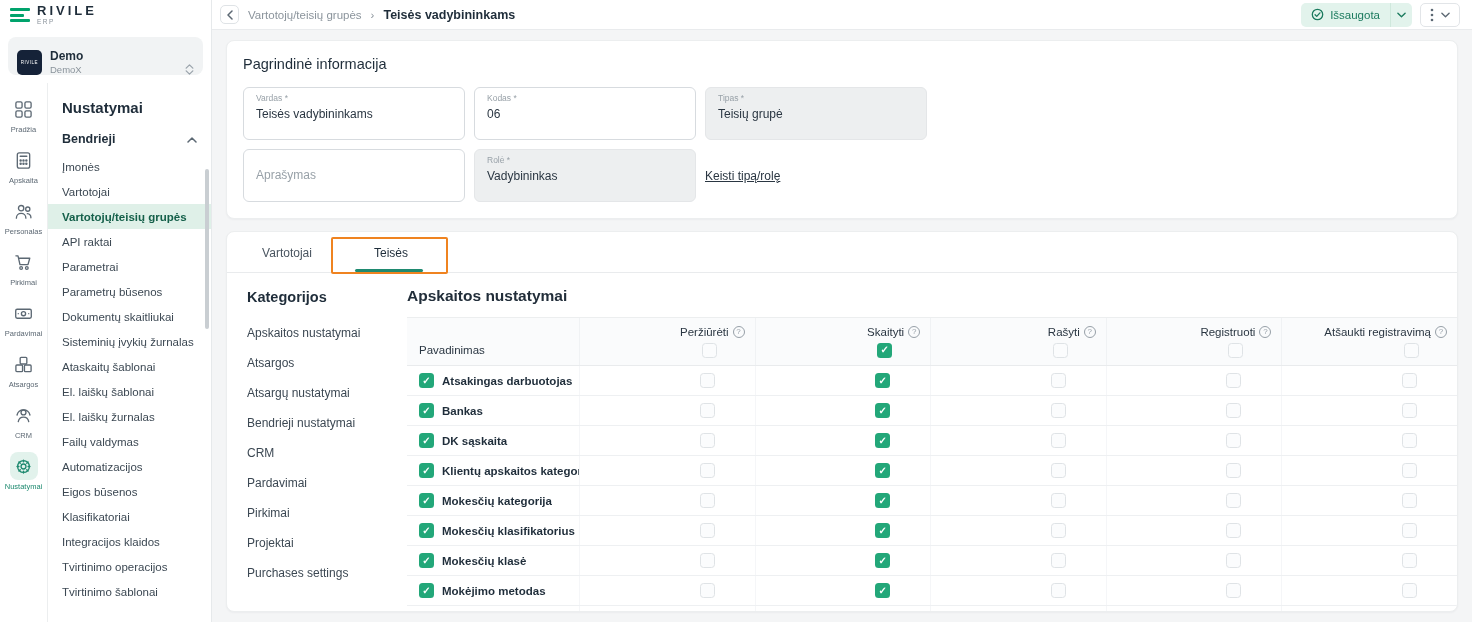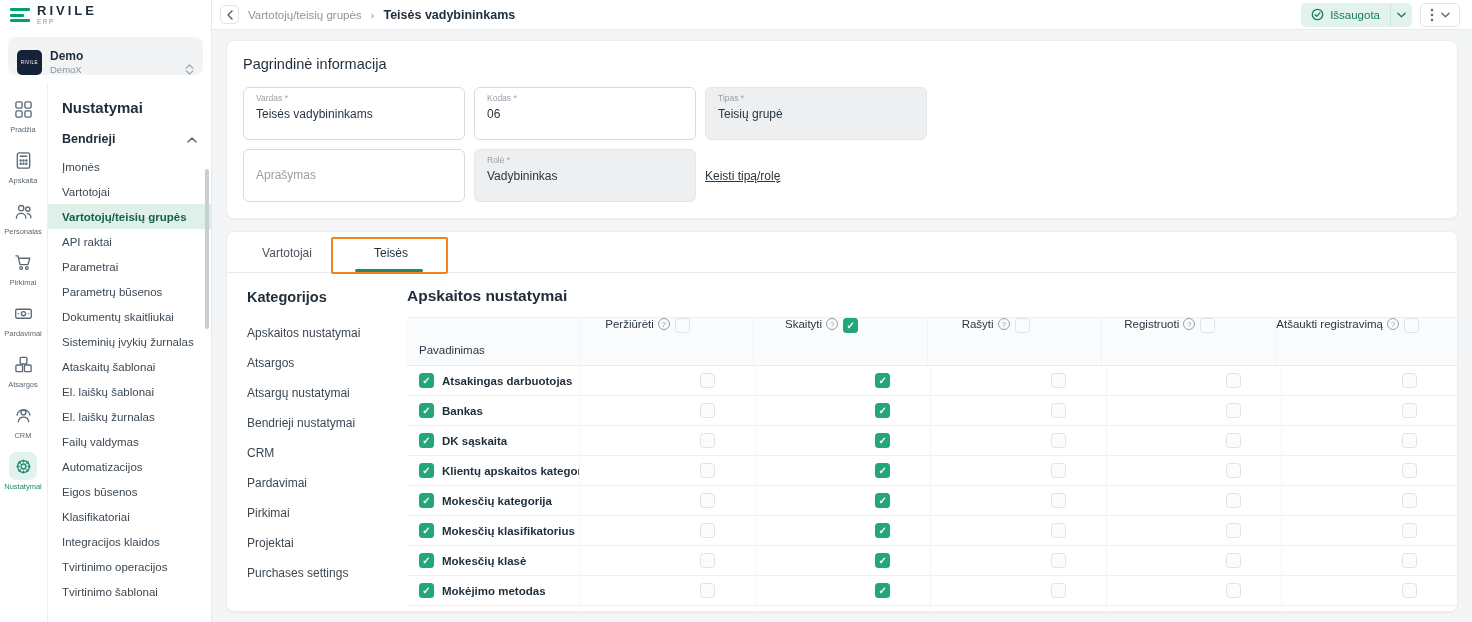--- a/index.html
+++ b/index.html
@@ -19,21 +19,21 @@
   .logo-text{font-weight:700;font-size:13px;letter-spacing:3px;color:#1f2d3a}
   .logo-sub{font-size:6.5px;color:#8a939b;letter-spacing:1.5px;margin-top:2px}
   .company{margin:7px 8px 8px;background:#f1f3f4;border-radius:8px;height:38px;display:flex;align-items:flex-end;padding:0 9px;gap:8px;cursor:pointer;flex-shrink:0}
   .company-logo{width:25px;height:25px;border-radius:5px;background:#152238;color:#fff;font-size:4.5px;letter-spacing:.5px;display:flex;align-items:center;justify-content:center;flex-shrink:0}
   .company-texts{display:flex;flex-direction:column;line-height:1.2;flex:1;min-width:0}
   .company-name{font-size:12px;font-weight:700;color:#1f2d3a}
   .company-sub{font-size:9.5px;color:#8a939b}
   .company-sort{display:flex;flex-direction:column;gap:1px;color:#9aa3ab}
 
   .left-body{flex:1;display:flex;min-height:0}
-  .rail{width:48px;border-right:1px solid #eceeef;display:flex;flex-direction:column;padding-top:8px;gap:4px;flex-shrink:0}
+  .rail{width:48px;border-right:1px solid #eceeef;display:flex;flex-direction:column;align-items:center;padding-top:8px;gap:4px;flex-shrink:0}
   .rail-item{width:46px;display:flex;flex-direction:column;align-items:center;gap:2px;padding:4px 0;color:#5c6873;cursor:pointer}
   .rail-item .chip{width:28px;height:28px;display:flex;align-items:center;justify-content:center;border-radius:8px}
   .rail-item.active{color:var(--accent-green,#1f8a70)}
   .rail-item.active .chip{background:#e2f2ec}
   .rail-label{font-size:7.5px;white-space:nowrap}
 
   .sidebar{flex:1;position:relative;overflow:hidden;padding-top:8px}
   .sb-title{font-size:15px;font-weight:700;padding:8px 14px 12px;color:#1f2d3a}
   .sb-section{display:flex;align-items:center;justify-content:space-between;padding:4px 14px 8px;font-size:12.5px;font-weight:700;color:#1f2d3a;cursor:pointer}
   .sb-item{font-size:11.5px;color:#3c4853;padding:6.5px 14px;cursor:pointer;white-space:nowrap;overflow:hidden;text-overflow:ellipsis}
@@ -74,21 +74,21 @@
 
   .card2-body{flex:1;display:flex;min-height:0}
   .cats{width:180px;padding:16px 0 0 20px;flex-shrink:0}
   .cats h3{font-size:14.5px;font-weight:700;color:#1f2d3a;margin-bottom:13px}
   .cat-item{font-size:12px;color:#3c4853;padding:8px 0;cursor:pointer;white-space:nowrap}
   .perm{flex:1;padding-top:14px;display:flex;flex-direction:column;min-width:0}
   .perm h3{font-size:15.5px;font-weight:600;color:#222e3a;margin-bottom:12px}
   .ptable{flex:1;display:flex;flex-direction:column;min-height:0;border-top:1px solid #eceeef}
   .phead{display:grid;grid-template-columns:172px repeat(5,1fr);background:#fafbfc;border-bottom:1px solid #e9ebed;height:48px;flex-shrink:0}
   .phead .name-h{display:flex;align-items:flex-end;padding:0 0 9px 12px;font-size:11.5px;color:#2a3642}
-  .col-h{display:flex;align-items:flex-start;justify-content:center;gap:5px;padding-right:10px;border-left:1px solid #f0f2f4}
+  .col-h{display:flex;flex-direction:column;align-items:flex-end;justify-content:center;gap:5px;padding-right:10px;border-left:1px solid #f0f2f4}
   .col-h .lbl{display:flex;align-items:center;gap:4px;font-size:11.5px;color:#2a3642;white-space:nowrap}
   .info-i{width:12px;height:12px;border:1px solid #97a0a8;border-radius:50%;font-size:8px;color:#97a0a8;display:flex;align-items:center;justify-content:center;cursor:pointer;flex-shrink:0}
   .col-h .cb{margin-right:28px}
   .prow{display:grid;grid-template-columns:172px repeat(5,1fr);height:30px;border-bottom:1px solid #eef0f2;flex-shrink:0}
   .prow .name-c{display:flex;align-items:center;gap:8px;padding-left:12px;font-size:11.5px;font-weight:700;color:#1f2d3a;white-space:nowrap;overflow:hidden}
   .perm-c{display:flex;align-items:center;justify-content:flex-end;padding-right:40px;border-left:1px solid #f5f6f8}
   .cb{width:15px;height:15px;border-radius:3.5px;flex-shrink:0;cursor:pointer}
   .cb.checked{background:var(--checkbox-green,#23a779);display:flex;align-items:center;justify-content:center;color:#fff;font-size:10px;font-weight:700;line-height:1}
   .cb.unchecked{border:1px solid #dfe3e6;background:#fbfcfd}
 </style>

